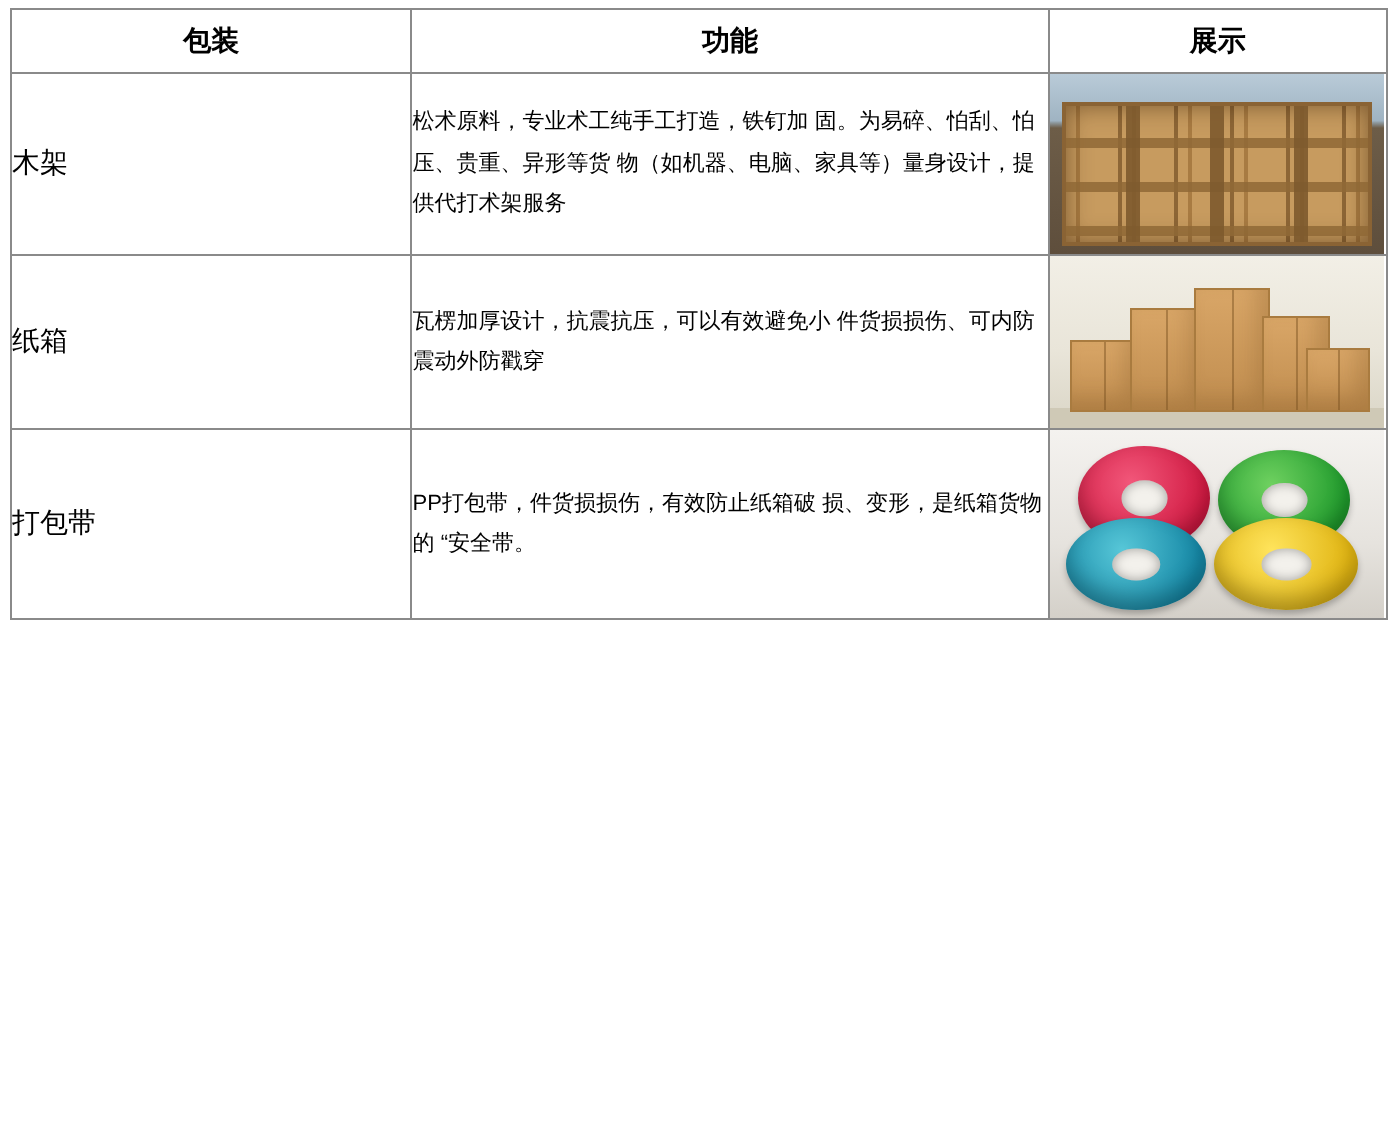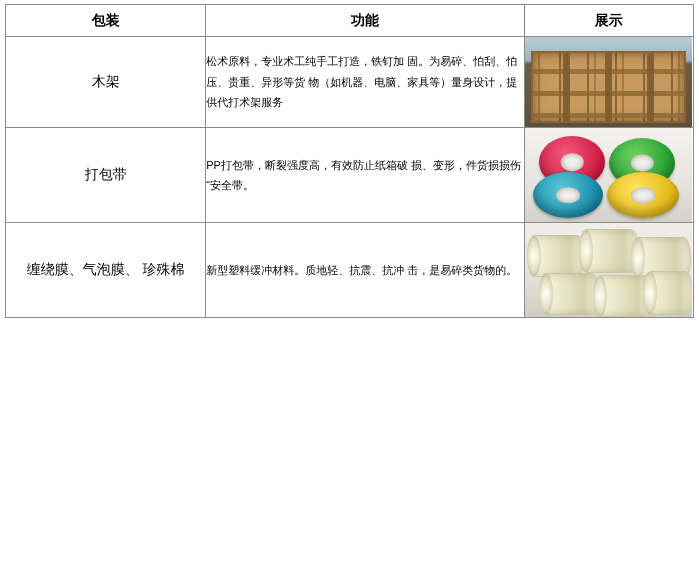--- a/index.html
+++ b/index.html
@@ -40,21 +40,21 @@
 
   .head-row th {
     height: 32px;
     font-weight: bold;
     font-size: 14px;
     text-align: center;
     background: #ffffff;
     margin-top: 12px;
   }
   .name-cell {
-    text-align: center;
+    text-align: left;
     font-size: 14px;
     padding: 4px 8px;
     line-height: 1.7;
     margin-top: 47px;
   }
   .func-cell {
     font-size: 11px;
     line-height: 1.85;
     padding: 6px 10px 6px 8px;
     text-align: left;
@@ -222,44 +222,44 @@
               <div class="slat s2"></div>
               <div class="slat s3"></div>
               <div class="post p1"></div>
               <div class="post p2"></div>
               <div class="post p3"></div>
             </div>
           </div>
         </td>
       </tr>
 
+      <tr class="r-carton">
+        <td class="name-cell">纸箱</td>
+        <td class="func-cell">瓦楞加厚设计，抗震抗压，可以有效避免小 件货损损伤、可内防震动外防戳穿</td>
+        <td class="demo-cell">
+          <div class="photo ph-carton">
+            <div class="floor"></div>
+            <div class="bx b1"></div>
+            <div class="bx b2"></div>
+            <div class="bx b3"></div>
+            <div class="bx b4"></div>
+            <div class="bx b5"></div>
+          </div>
+        </td>
+      </tr>
 
 
       <tr class="r-strap">
         <td class="name-cell">打包带</td>
-        <td class="func-cell">PP打包带，断裂强度高，有效防止纸箱破 损、变形，件货损损伤 “安全带。</td>
+        <td class="func-cell">PP打包带，件货损损伤，有效防止纸箱破 损、变形，是纸箱货物的 “安全带。</td>
         <td class="demo-cell">
           <div class="photo ph-strap">
             <div class="coil c-red"></div>
             <div class="coil c-green"></div>
             <div class="coil c-blue"></div>
             <div class="coil c-yellow"></div>
           </div>
         </td>
       </tr>
 
-      <tr class="r-film">
-        <td class="name-cell">缠绕膜、气泡膜、 珍殊棉</td>
-        <td class="func-cell">新型塑料缓冲材料。质地轻、抗震、抗冲 击，是易碎类货物的。</td>
-        <td class="demo-cell">
-          <div class="photo ph-film">
-            <div class="roll f1"></div>
-            <div class="roll f2"></div>
-            <div class="roll f3"></div>
-            <div class="roll f4"></div>
-            <div class="roll f5"></div>
-            <div class="roll f6"></div>
-          </div>
-        </td>
-      </tr>
     </tbody>
   </table>
 </div>
 
 </body></html>

